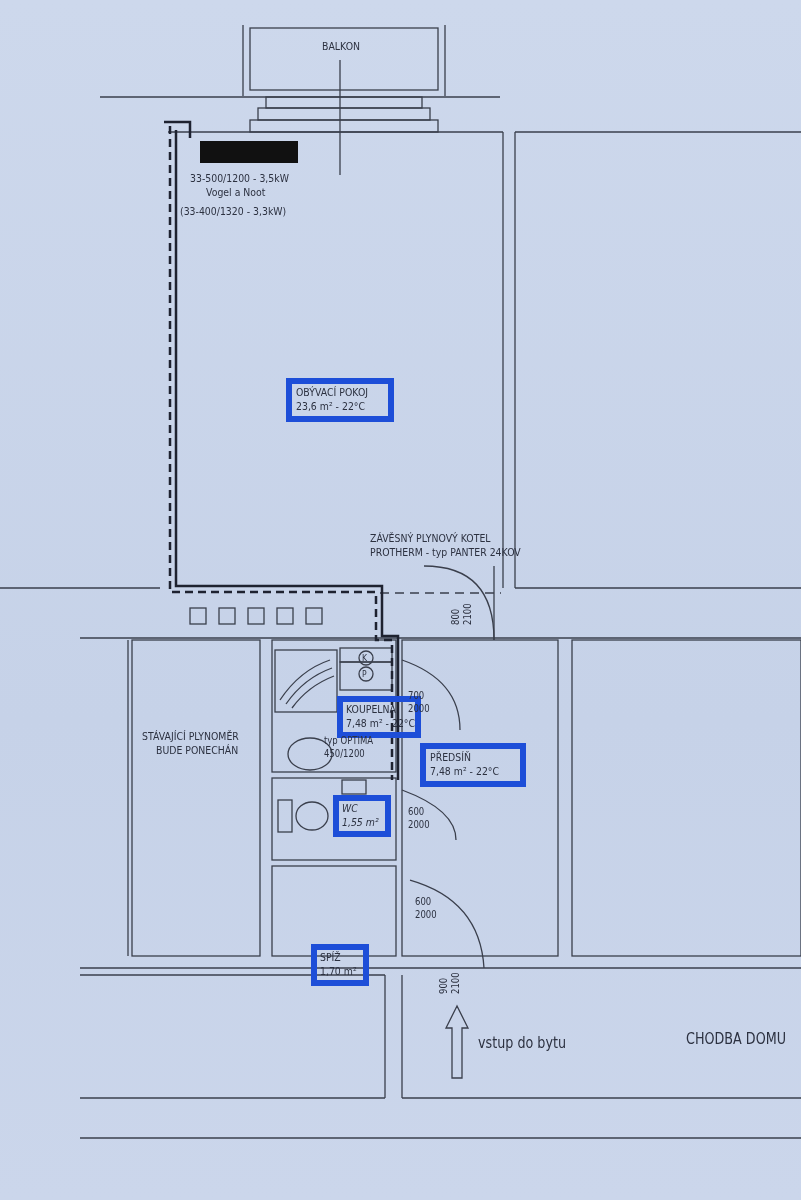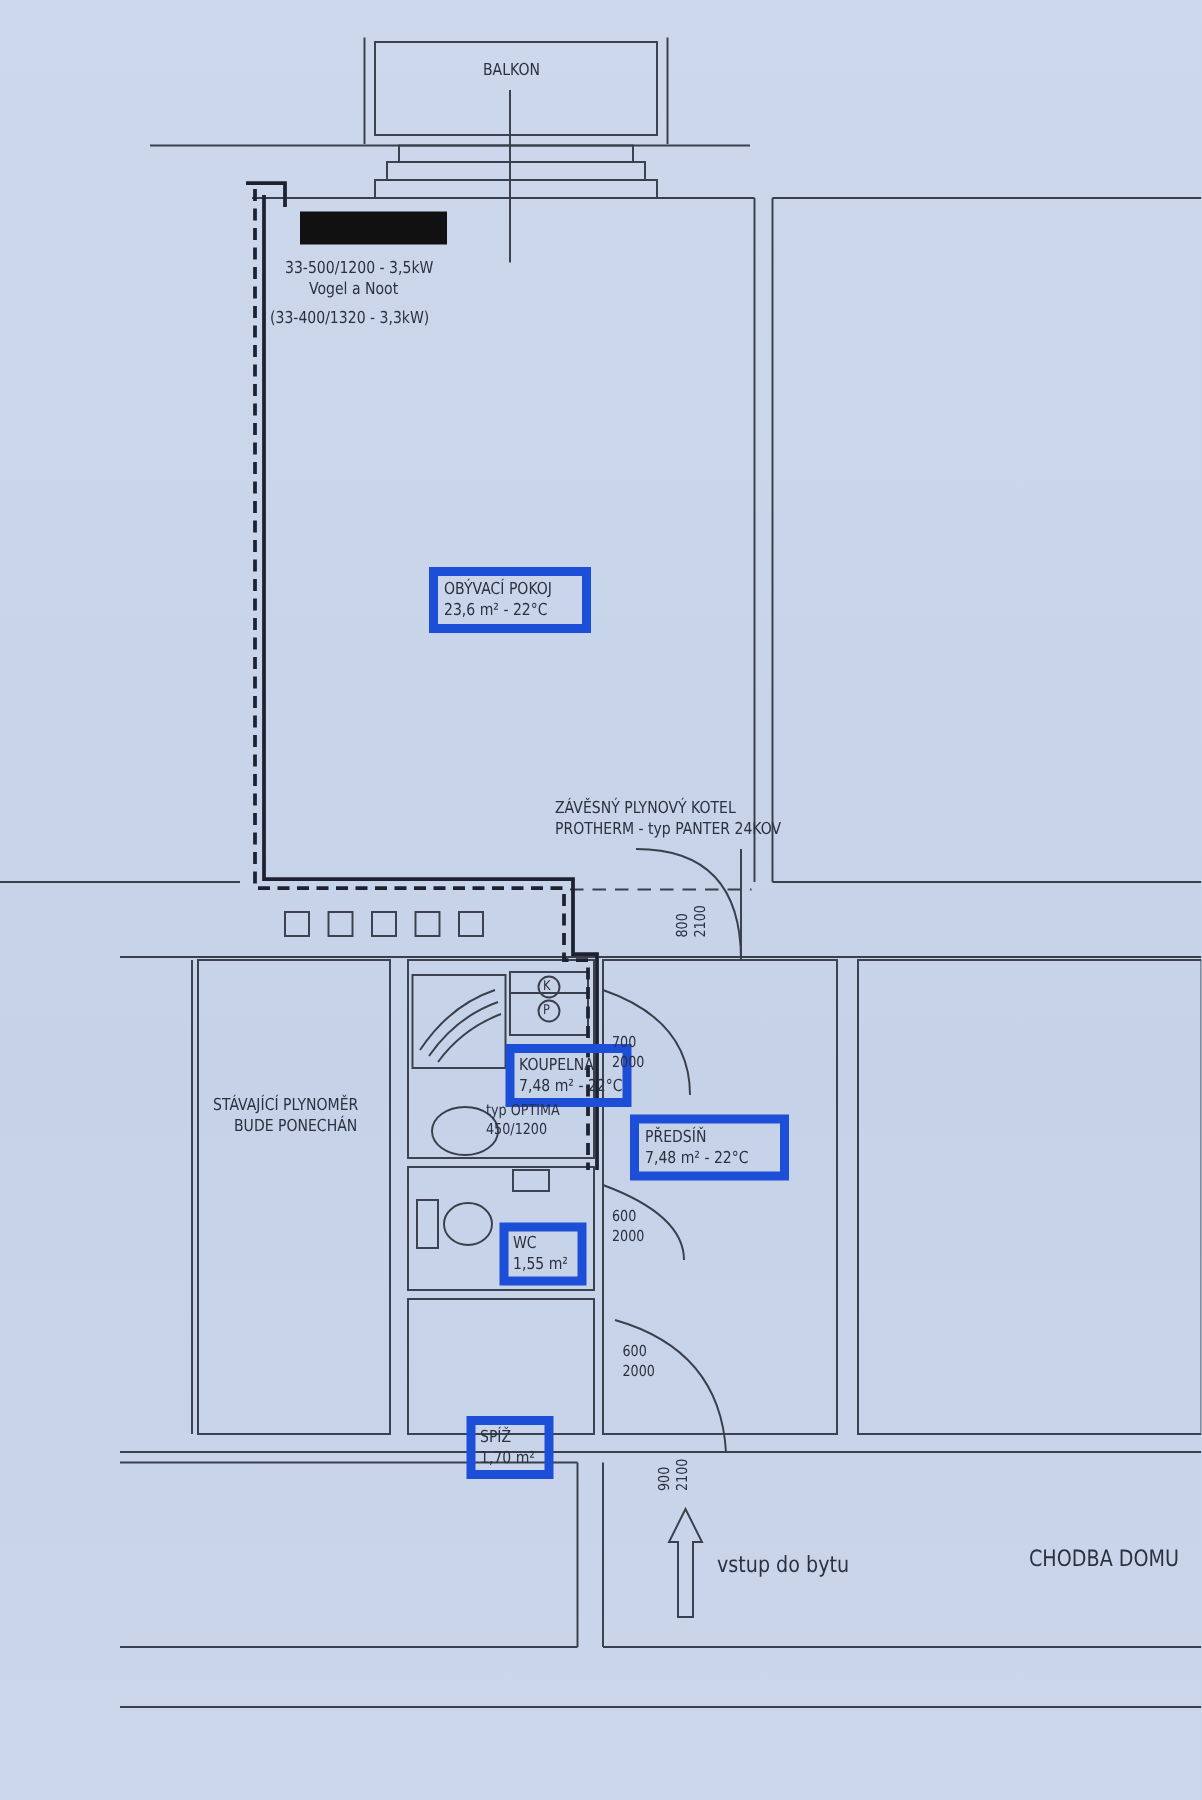--- a/index.html
+++ b/index.html
@@ -119,21 +119,21 @@
 <div class="dim" style="left:324px;top:748px;">450/1200</div>
 
 <div class="lbl" style="left:142px;top:730px;">STÁVAJÍCÍ PLYNOMĚR</div>
 <div class="lbl" style="left:156px;top:744px;">BUDE PONECHÁN</div>
 
 <div class="box" style="left:420px;top:743px;width:86px;">
   <div class="lbl" style="position:static;">PŘEDSÍŇ</div>
   <div class="lbl" style="position:static;">7,48 m² - 22°C</div>
 </div>
 
-<div class="box" style="left:333px;top:815px;width:40px;padding:1px 3px;">
+<div class="box" style="left:333px;top:795px;width:40px;padding:1px 3px;font-style:italic;">
   <div class="lbl" style="position:static;">WC</div>
   <div class="lbl" style="position:static;">1,55 m²</div>
 </div>
 
 <div class="box" style="left:311px;top:944px;width:40px;padding:1px 3px;">
   <div class="lbl" style="position:static;">SPÍŽ</div>
   <div class="lbl" style="position:static;">1,70 m²</div>
 </div>
 
 <div class="dim vert" style="left:450px;top:625px;">800</div>

